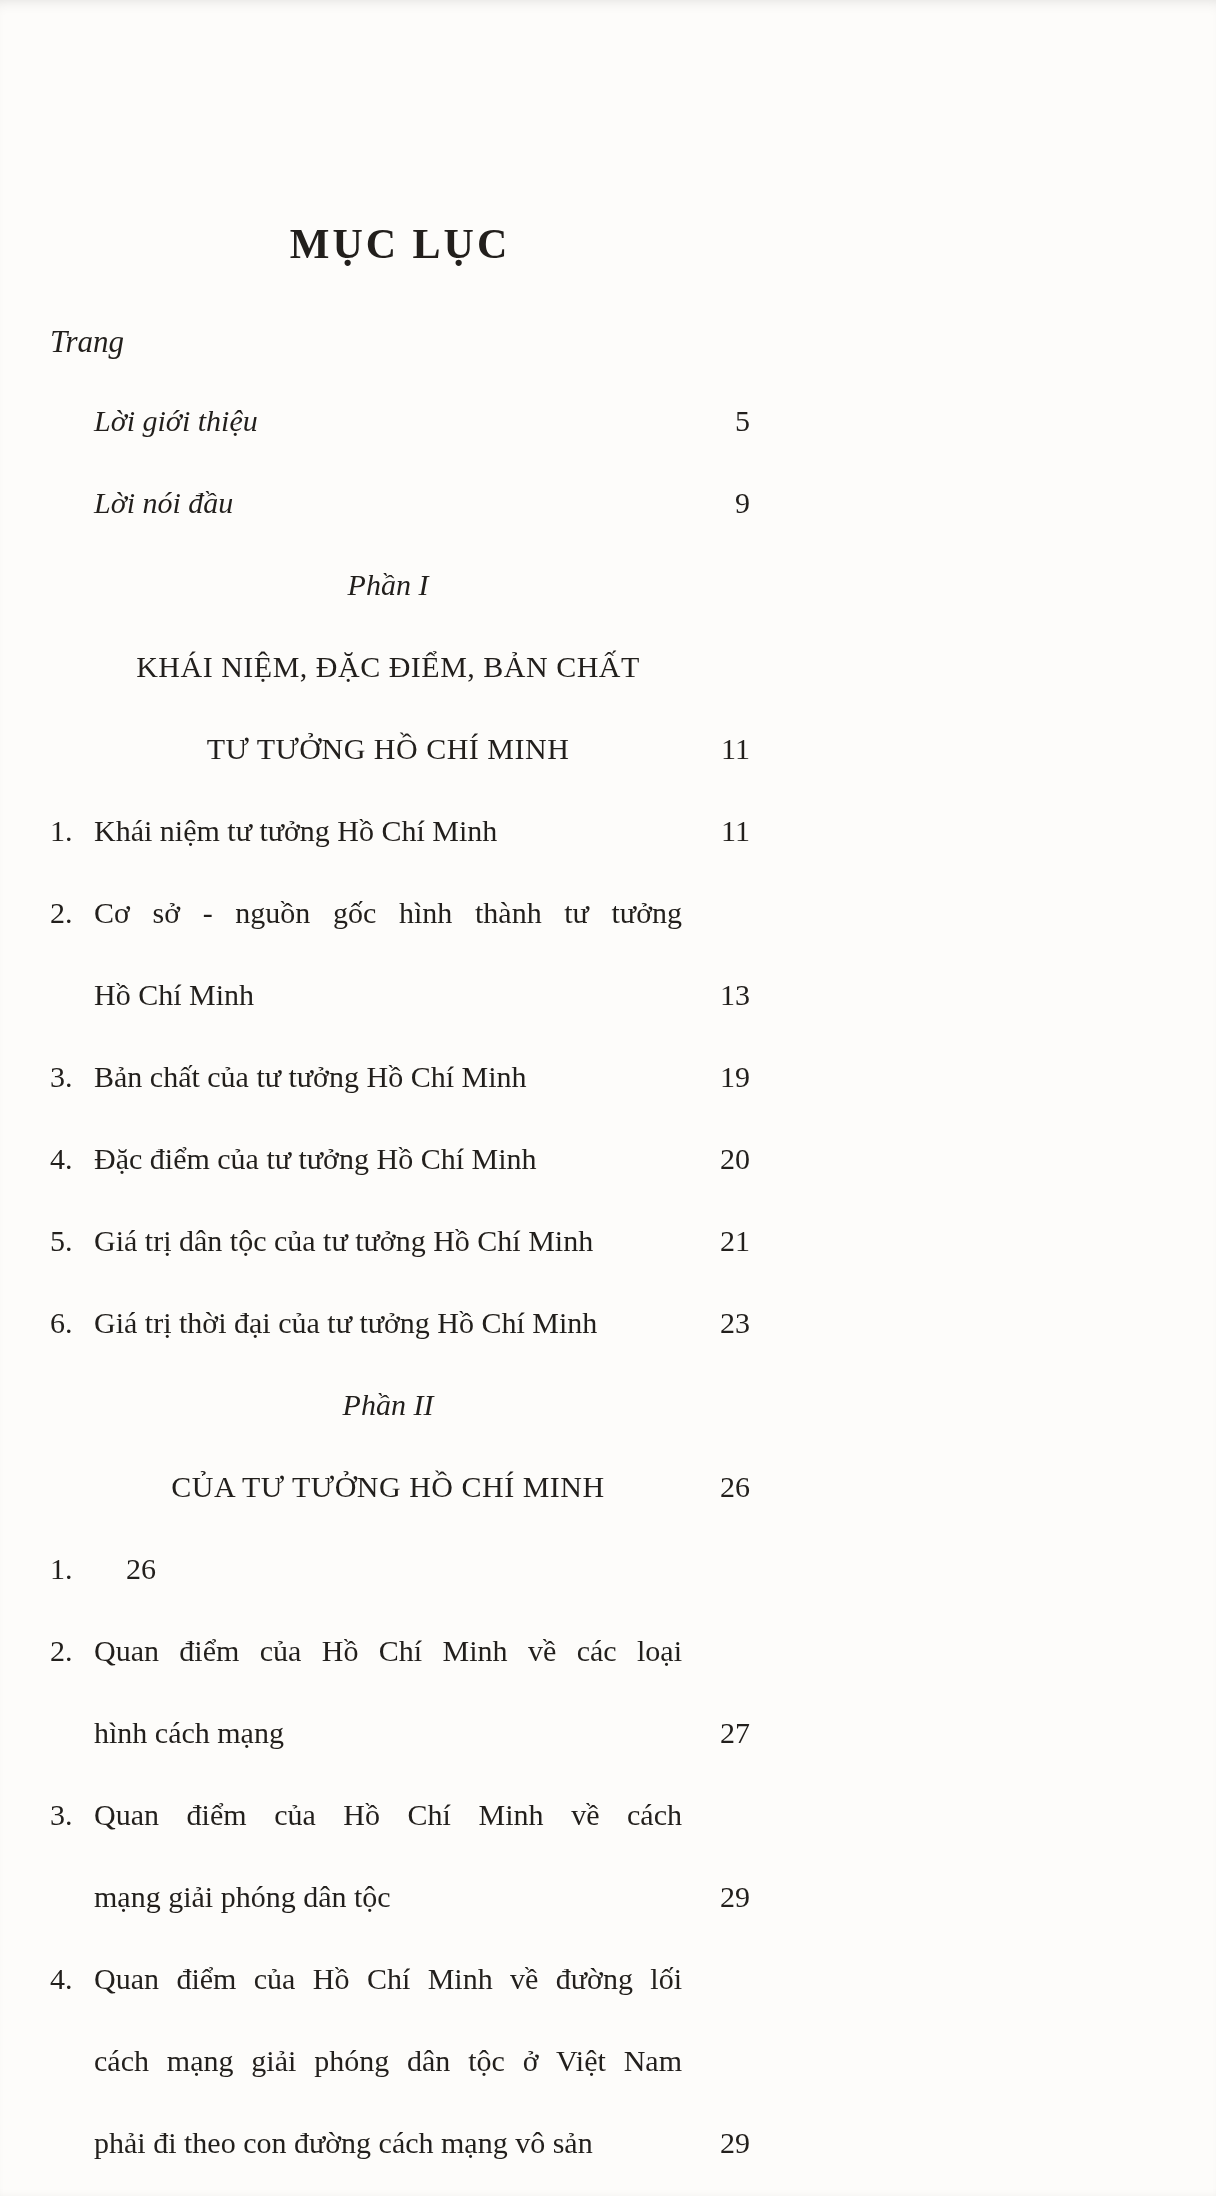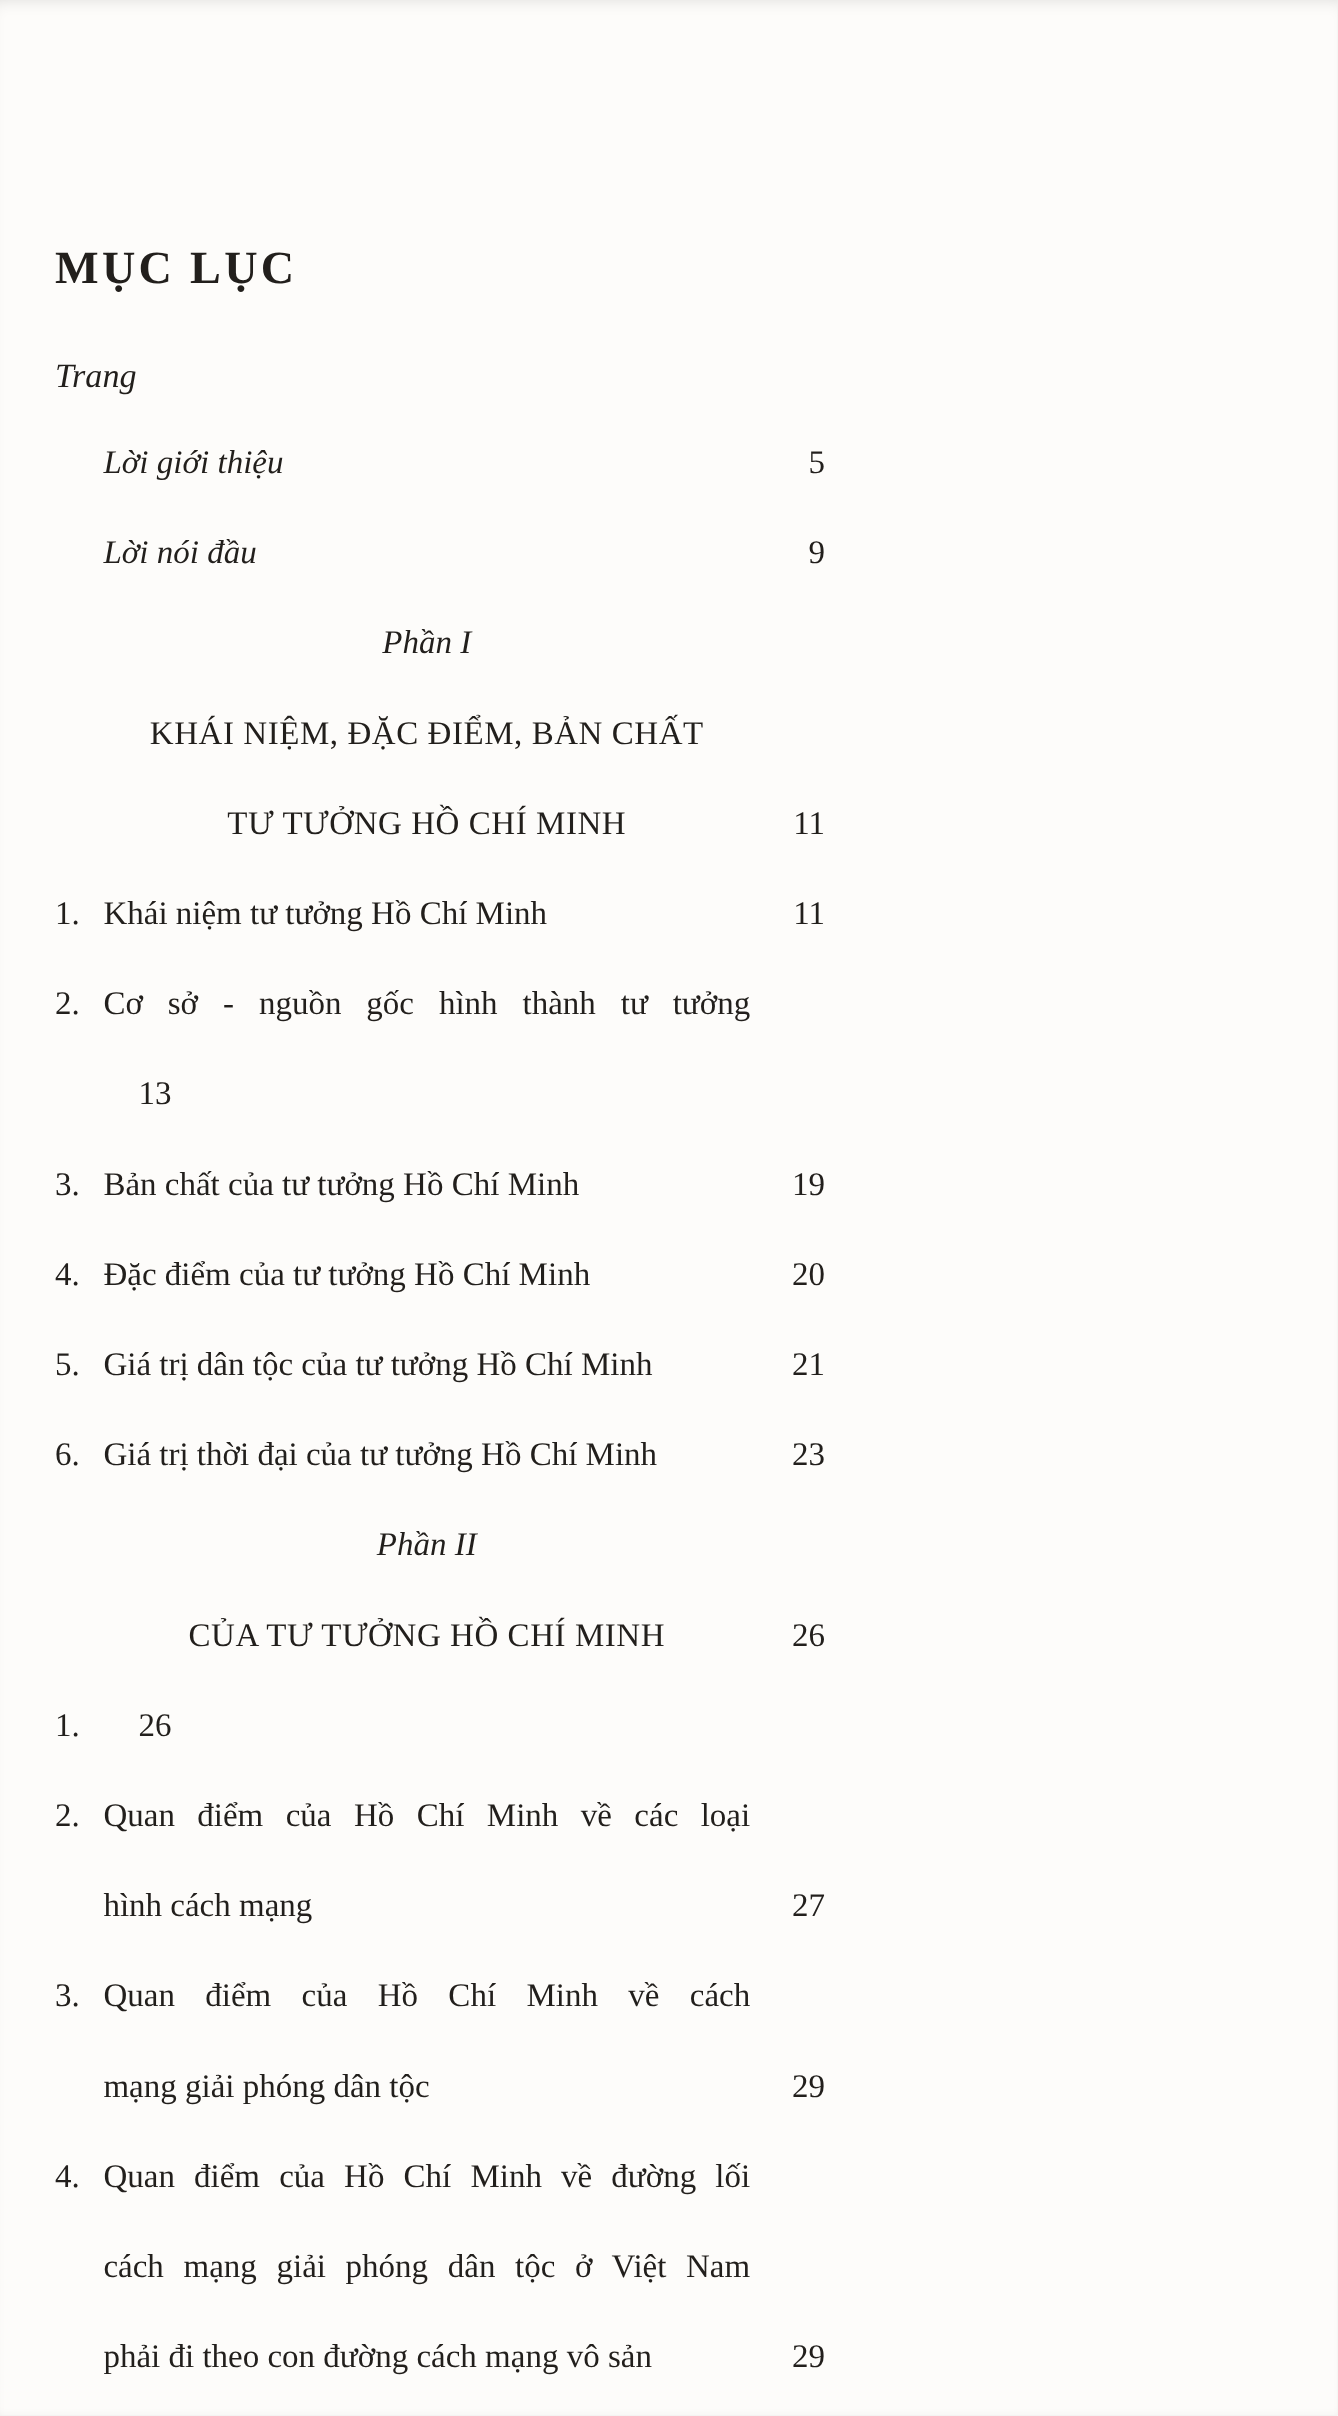--- a/index.html
+++ b/index.html
@@ -21,21 +21,21 @@
     position: absolute;
     left: 50px;
     top: 0;
     width: 700px;
   }
   .title {
     margin: 220px 0 0 0;
     font-size: 42px;
     line-height: 48px;
     font-weight: 700;
-    text-align: left;
+    text-align: center;
     letter-spacing: 3px;
   }
   .trang {
     margin-top: 54px;
     font-size: 31px;
     line-height: 40px;
     font-style: italic;
   }
   .toc { margin-top: 4px; }
   .row {
@@ -114,20 +114,21 @@
           <span class="txt">Khái niệm tư tưởng Hồ Chí Minh</span>
           <span class="pg">11</span>
         </div>
         <div class="row item">
           <span class="num">2.</span>
           <span class="txt fill">Cơ sở - nguồn gốc hình thành tư tưởng</span>
           <span class="pg"></span>
         </div>
         <div class="row item">
           <span class="num"></span>
+          <span class="txt">Hồ Chí Minh</span>
           <span class="pg">13</span>
         </div>
         <div class="row item">
           <span class="num">3.</span>
           <span class="txt">Bản chất của tư tưởng Hồ Chí Minh</span>
           <span class="pg">19</span>
         </div>
         <div class="row item">
           <span class="num">4.</span>
           <span class="txt">Đặc điểm của tư tưởng Hồ Chí Minh</span>

